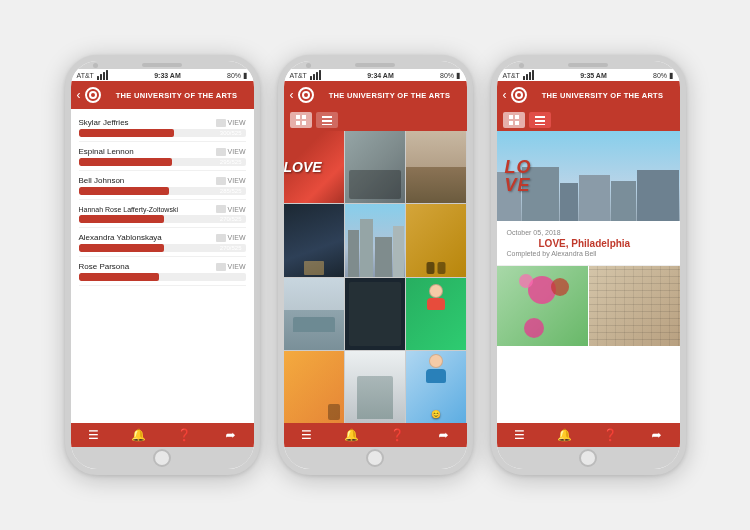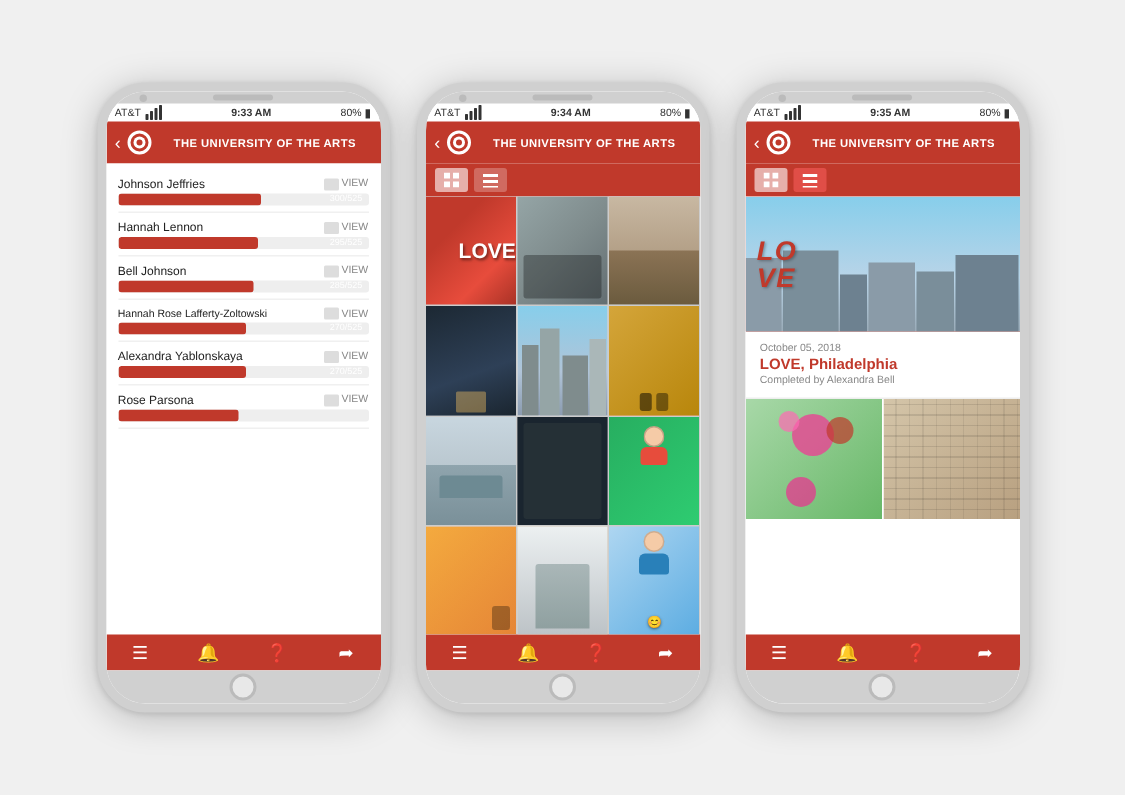--- a/index.html
+++ b/index.html
@@ -295,20 +295,21 @@
     .detail-date {
       font-size: 7px;
       color: #888;
       margin-bottom: 2px;
     }
     .detail-title {
       font-size: 10px;
       font-weight: 700;
       color: #c0392b;
       margin-bottom: 1px;
+      margin-left: 32px;
     }
     .detail-completed {
       font-size: 7px;
       color: #888;
     }
     .detail-img-row {
       height: 80px;
       display: flex;
       gap: 1px;
       flex-shrink: 0;
@@ -363,34 +364,34 @@
           <div class="logo-inner">
             <div class="logo-dot"></div>
           </div>
         </div>
         <span class="app-header-title">THE UNIVERSITY OF THE ARTS</span>
       </div>
 
       <div class="leaderboard-content">
         <div class="lb-item">
           <div class="lb-item-header">
-            <span class="lb-name">Johnson Jeffries</span>
+            <span class="lb-name">Skylar Jeffries</span>
             <span class="lb-view-btn">
               <span class="lb-view-icon"></span>
               <span>VIEW</span>
             </span>
           </div>
           <div class="lb-bar-track">
             <div class="lb-bar-fill" style="width:57%"></div>
             <span class="lb-bar-label">300/525</span>
           </div>
         </div>
         <div class="lb-item">
           <div class="lb-item-header">
-            <span class="lb-name">Hannah Lennon</span>
+            <span class="lb-name">Espinal Lennon</span>
             <span class="lb-view-btn">
               <span class="lb-view-icon"></span>
               <span>VIEW</span>
             </span>
           </div>
           <div class="lb-bar-track">
             <div class="lb-bar-fill" style="width:56%"></div>
             <span class="lb-bar-label">295/525</span>
           </div>
         </div>
@@ -504,21 +505,21 @@
           <svg viewBox="0 0 10 10">
             <rect x="0" y="1" width="10" height="2"></rect>
               <rect x="0" y="5" width="10" height="2"></rect>
             <rect x="0" y="9" width="10" height="2"></rect>
           </svg>
         </div>
       </div>
 
       <div class="grid-content">
         <div class="grid-cell gp-red">
-          <div style="position:absolute;inset:0;display:flex;align-items:center;justify-content:flex-end;">
+          <div style="position:absolute;inset:0;display:flex;align-items:center;justify-content:flex-start;font-style:italic;">
             <span style="color:#fff;font-size:14px;font-weight:900;text-shadow:1px 1px 2px rgba(0,0,0,0.5);">LOVE</span>
           </div>
         </div>
         <div class="grid-cell gp-street">
           <div style="position:absolute;bottom:4px;left:4px;right:4px;height:40%;background:rgba(0,0,0,0.3);border-radius:2px;"></div>
         </div>
         <div class="grid-cell gp-arch">
           <div style="position:absolute;inset:0;background:linear-gradient(to bottom,#c8b8a2 0%,#a0896e 100%);"></div>
           <div style="position:absolute;bottom:0;left:0;right:0;height:50%;background:linear-gradient(to bottom,#8B7355 0%,#6B5B3E 100%);"></div>
         </div>

